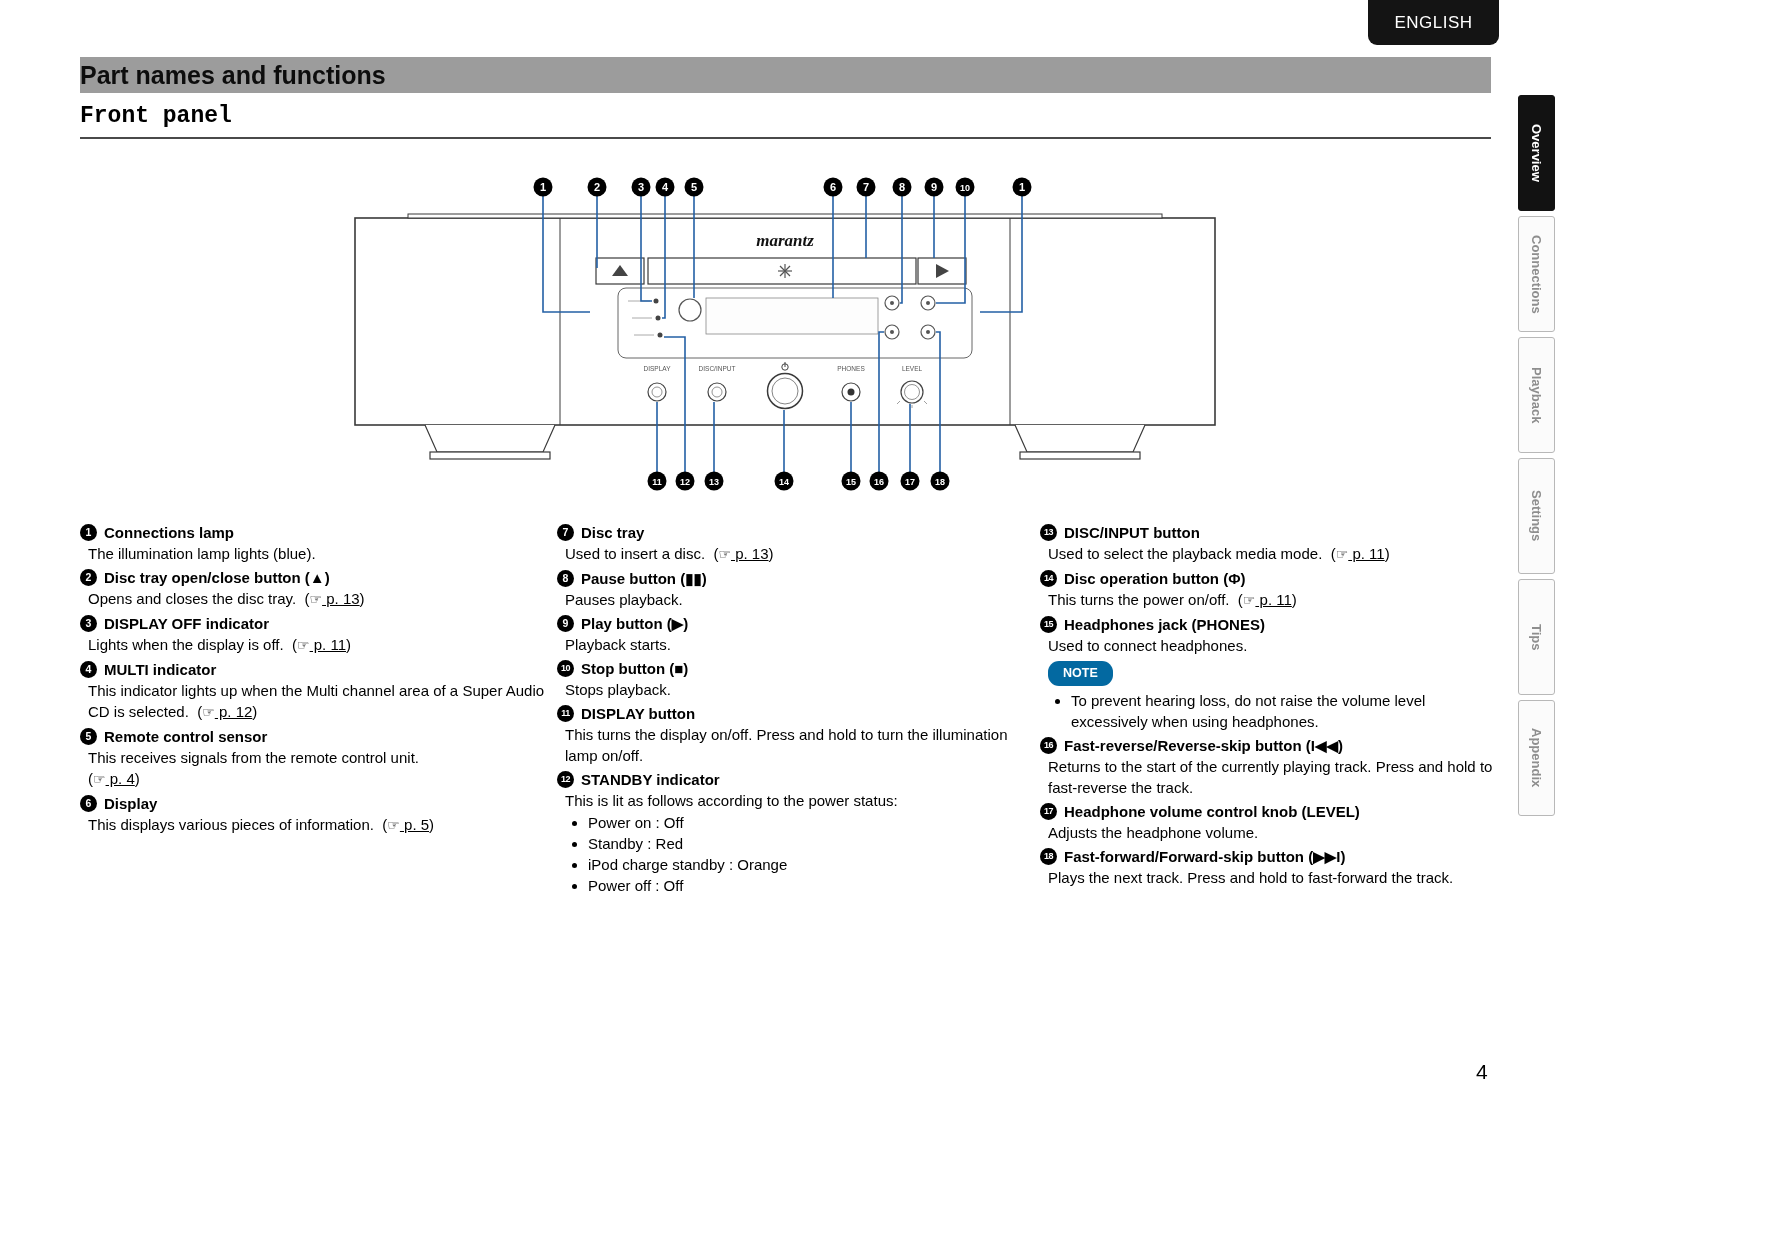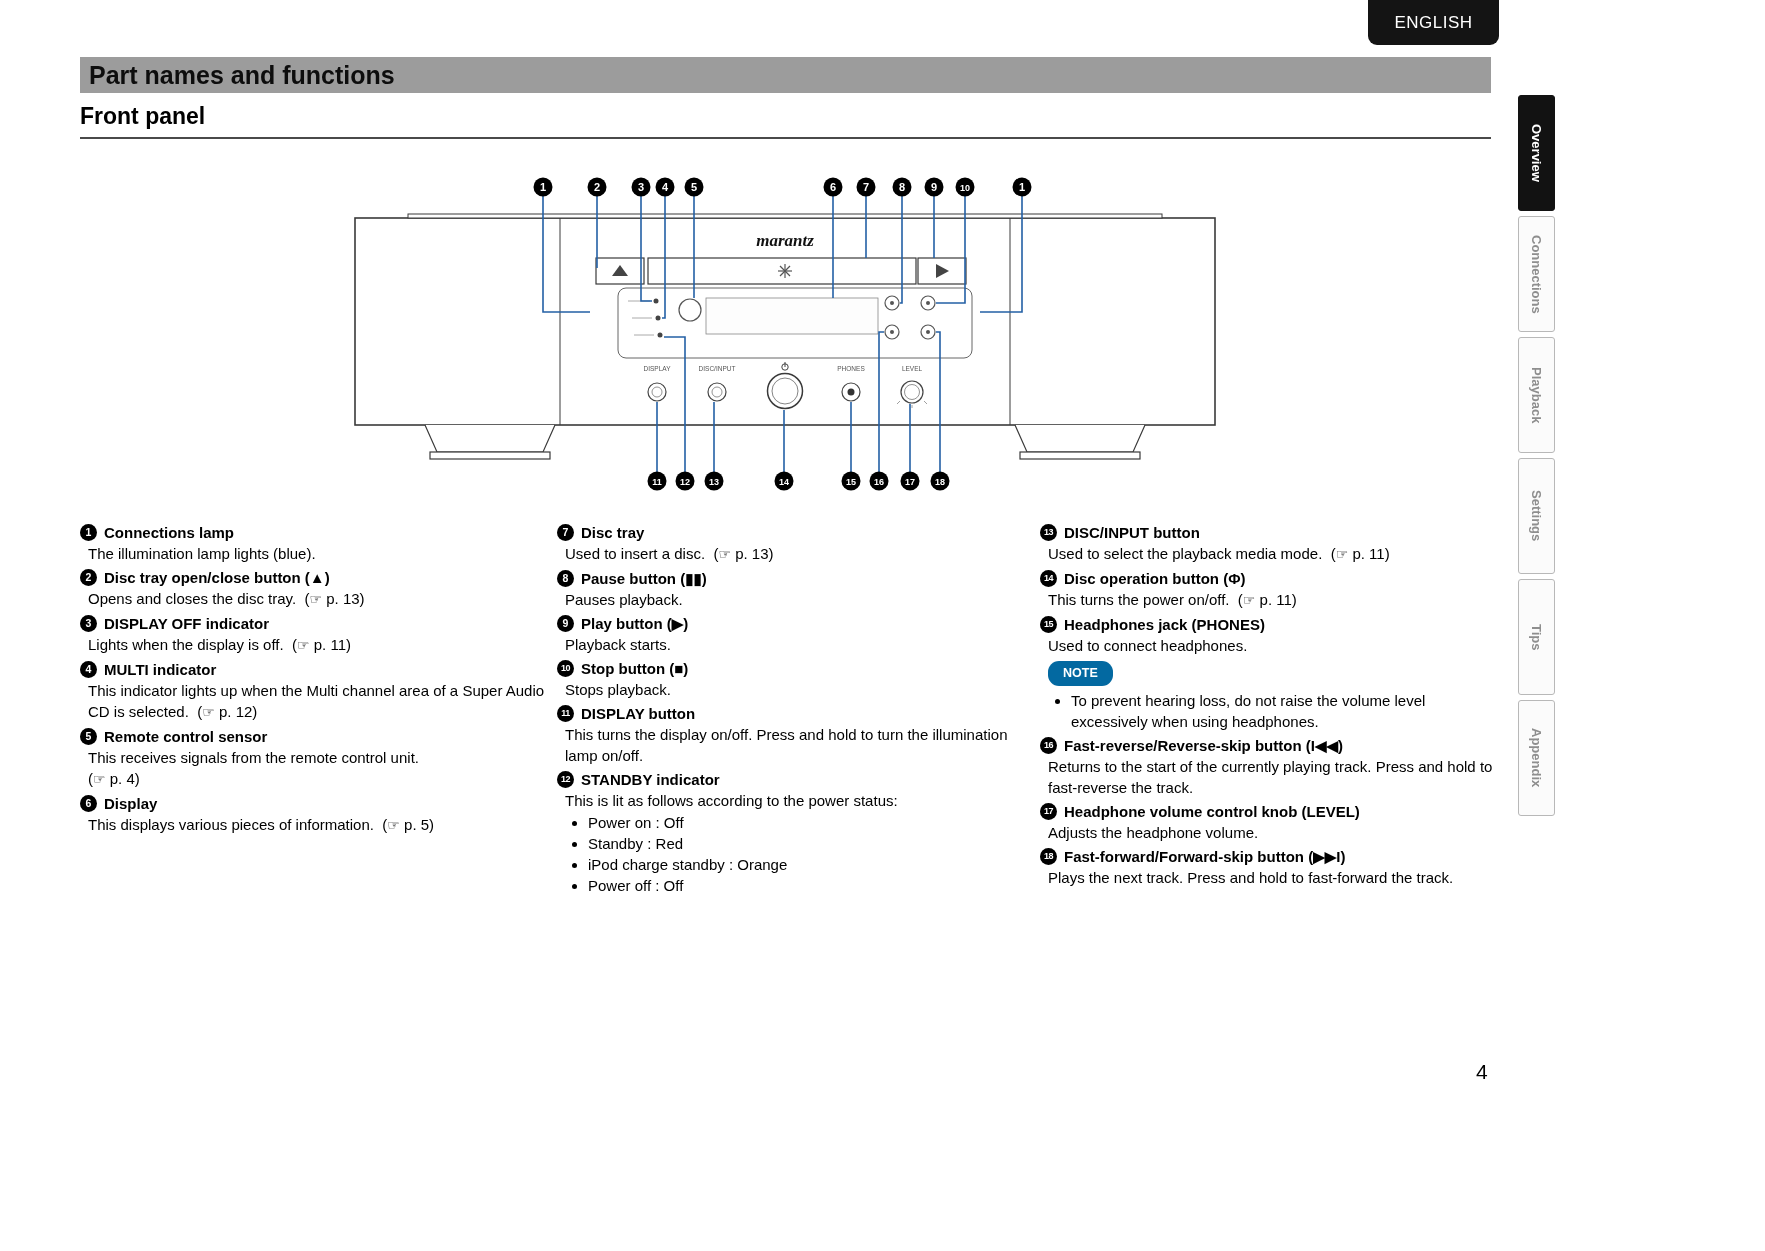--- a/index.html
+++ b/index.html
@@ -6,24 +6,24 @@
   .page{position:relative;width:1765px;height:1251px;background:#fff;overflow:hidden;
         font-family:"Liberation Sans",sans-serif;color:#000;}
 
   
   .lang-badge{position:absolute;left:1368px;top:0;width:131px;height:45px;background:#141414;
     color:#fff;display:flex;align-items:center;justify-content:center;font-size:17px;
     border-radius:0 0 9px 9px;letter-spacing:.5px;}
 
   
   .header-bar{position:absolute;left:80px;top:57px;width:1411px;height:36px;background:#9c9c9c;
-    display:flex;align-items:center;padding-left:9px;box-sizing:border-box;}
+    display:flex;align-items:center;padding-left:0;box-sizing:border-box;}
   .header-bar .txt{font-size:25px;font-weight:bold;color:#0d0d0d;}
 
-  .section-title{position:absolute;left:80px;top:103px;font-size:23px;font-weight:bold;}
+  .section-title{position:absolute;left:80px;top:103px;font-size:23px;font-weight:bold;font-family:Liberation Mono, monospace;}
   .section-rule{position:absolute;left:80px;top:137px;width:1411px;border-top:2px solid #4a4a4a;}
 
   
   .diagram{position:absolute;left:340px;top:170px;width:900px;height:340px;}
 
   
   .side-tabs{position:absolute;left:1518px;top:95px;display:flex;flex-direction:column;gap:5px;}
   .tab{width:37px;height:116px;border:1px solid #b8b8b8;background:#fbfbfb;color:#8e8e8e;
     border-radius:3px;writing-mode:vertical-rl;display:flex;align-items:center;justify-content:center;
     font-size:13px;font-weight:bold;box-sizing:border-box;}
@@ -35,21 +35,21 @@
   .col1{width:477px;}
   .col2{width:483px;}
   .col3{width:460px;}
   .item{margin-bottom:3px;font-size:15px;line-height:21px;}
   .item-head{display:flex;align-items:flex-start;font-weight:bold;}
   .badge{flex:0 0 17px;width:17px;height:17px;margin:2px 7px 0 0;border-radius:50%;background:#000;
     color:#fff;font-size:10.5px;font-weight:bold;display:flex;align-items:center;justify-content:center;}
   .badge.badge-2{font-size:9px;letter-spacing:-.5px;}
   .item-body{margin-left:8px;}
   .ref{white-space:nowrap;}
-  .ref-link{}
+  .ref-link{text-decoration:underline;}
   .hand{font-size:14px;}
   ul.bullets{margin:1px 0 2px 9px;padding-left:14px;}
   ul.bullets li{margin:0;}
   .note-pill{display:inline-block;background:#0369a1;color:#fff;font-weight:bold;font-size:12.5px;
     padding:2px 15px;border-radius:11px;margin:5px 0 3px;}
 
   .page-number{position:absolute;left:1476px;top:1060px;font-size:21px;}
 
   
   .svg-label{font-family:"Liberation Sans",sans-serif;}

